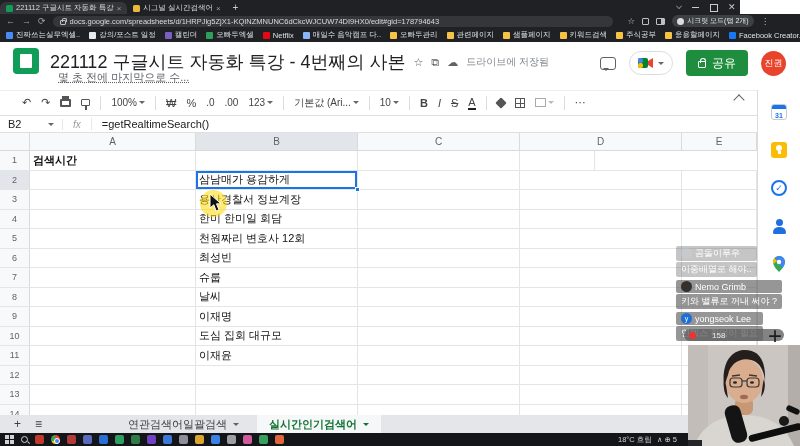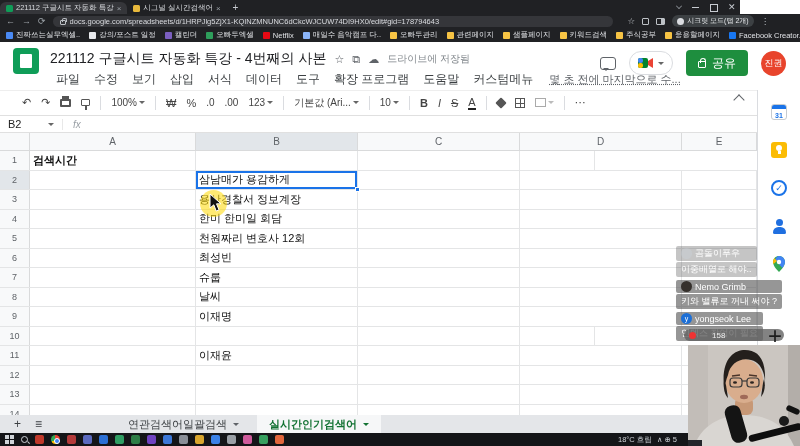--- a/index.html
+++ b/index.html
@@ -43,21 +43,21 @@
   .bm .ico.folder{border-radius:1px 1px 1px 1px;position:relative;}
 
   
   #app{position:absolute;left:0;top:42px;width:800px;height:391px;background:#fff;}
   #logo{position:absolute;left:13px;top:6px;width:26px;height:26px;background:#0f9d58;border-radius:4px;}
   #logo::after{content:"";position:absolute;left:7px;top:6px;width:12px;height:14px;background:
     linear-gradient(#fff,#fff) 0 0/12px 14px no-repeat;border-radius:1px;}
   #logo .grid{position:absolute;left:9px;top:9px;width:8px;height:8px;
     background:linear-gradient(#0f9d58,#0f9d58) 0 3px/8px 1px no-repeat,linear-gradient(#0f9d58,#0f9d58) 3.5px 0/1px 8px no-repeat;}
   #title-row{position:absolute;left:50px;top:8px;display:flex;align-items:center;gap:8px;}
-  #doc-title{font-size:14px;color:#202124;white-space:nowrap;}
+  #doc-title{font-size:18px;color:#202124;white-space:nowrap;}
   .hdr-ic{color:#5f6368;font-size:11px;}
   #saved{color:#80868b;font-size:10px;white-space:nowrap;}
   #menu-row{position:absolute;left:50px;top:28px;display:flex;align-items:center;gap:2px;}
   .menu-item{font-size:12px;color:#3c4043;padding:1px 6px;border-radius:3px;white-space:nowrap;}
   #last-edit{font-size:11px;color:#5f6368;text-decoration:underline dotted;margin-left:8px;white-space:nowrap;}
   #hdr-right{position:absolute;right:14px;top:8px;display:flex;align-items:center;gap:13px;}
   #comment-ic{width:16px;height:13px;border:1.5px solid #5f6368;border-radius:3px;position:relative;}
   #comment-ic::after{content:"";position:absolute;left:2px;bottom:-5px;border:3px solid transparent;border-top-color:#5f6368;}
   #meet-pill{width:44px;height:24px;border:1px solid #dadce0;border-radius:12px;display:flex;align-items:center;justify-content:center;gap:4px;background:#fff;}
   #share-btn{height:26px;background:#1e8e3e;border-radius:4px;display:flex;align-items:center;gap:6px;padding:0 12px;}
@@ -264,32 +264,20 @@
 
     <div id="title-row">
       <span id="doc-title">221112 구글시트 자동화 특강 - 4번째의 사본</span>
       <span class="hdr-ic">☆</span>
       <span class="hdr-ic">⧉</span>
       <span class="hdr-ic">☁</span>
       <span id="saved">드라이브에 저장됨</span>
     </div>
 
     <div id="menu-row">
-      <span id="menus" style="display:flex;gap:2px;">
-          <span class="menu-item">파일</span>
-          <span class="menu-item">수정</span>
-          <span class="menu-item">보기</span>
-          <span class="menu-item">삽입</span>
-          <span class="menu-item">서식</span>
-          <span class="menu-item">데이터</span>
-          <span class="menu-item">도구</span>
-          <span class="menu-item">확장 프로그램</span>
-          <span class="menu-item">도움말</span>
-          <span class="menu-item">커스텀메뉴</span>
-        </span>
       <span id="last-edit">몇 초 전에 마지막으로 수...</span>
     </div>
 
     <div id="hdr-right">
       <div id="comment-ic"></div>
       <div id="meet-pill">
         <svg width="16" height="12" viewBox="0 0 16 12">
           <rect x="0" y="1" width="10" height="10" rx="2" fill="#00832d"></rect>
           <path d="M10 4 L15 1 L15 11 L10 8 Z" fill="#ea4335"></path>
           <rect x="0" y="1" width="5" height="5" fill="#4285f4" rx="2"></rect>
@@ -349,20 +337,21 @@
       <span class="tb">⋯</span>
       <span id="tb-collapse"></span>
     </div>
 
     <div id="formulabar">
       <div id="namebox">
         <span>B2</span>
         <span class="dd"></span>
       </div>
       <span id="fx">fx</span>
+      <span id="formula-input">=getRealtimeSearch()</span>
     </div>
 
     <div id="grid">
       <div id="col-hdrs">
           <span class="corner"></span>
           <span class="col-h" style="width: 166px;">A</span>
           <span class="col-h hl" style="width: 162px;">B</span>
           <span class="col-h" style="width: 162px;">C</span>
           <span class="col-h" style="width: 162px;">D</span>
           <span class="col-h" style="width: 75px;">E</span>
@@ -435,20 +424,21 @@
             <span class="row-h">9</span>
             <span class="cell" style="width: 166px;"></span>
             <span class="cell" style="width: 162px;">이재명</span>
             <span class="cell" style="width: 162px;"></span>
             <span class="cell" style="width: 162px;"></span>
             <span class="cell" style="width: 75px;"></span>
           </div>
           <div class="grid-row">
             <span class="row-h">10</span>
             <span class="cell" style="width: 166px;"></span>
+            <span class="cell" style="width: 162px;">도심 집회 대규모</span>
             <span class="cell" style="width: 162px;"></span>
             <span class="cell" style="width: 162px;"></span>
             <span class="cell" style="width: 75px;"></span>
           </div>
           <div class="grid-row">
             <span class="row-h">11</span>
             <span class="cell" style="width: 166px;"></span>
             <span class="cell" style="width: 162px;">이재윤</span>
             <span class="cell" style="width: 162px;"></span>
             <span class="cell" style="width: 162px;"></span>

